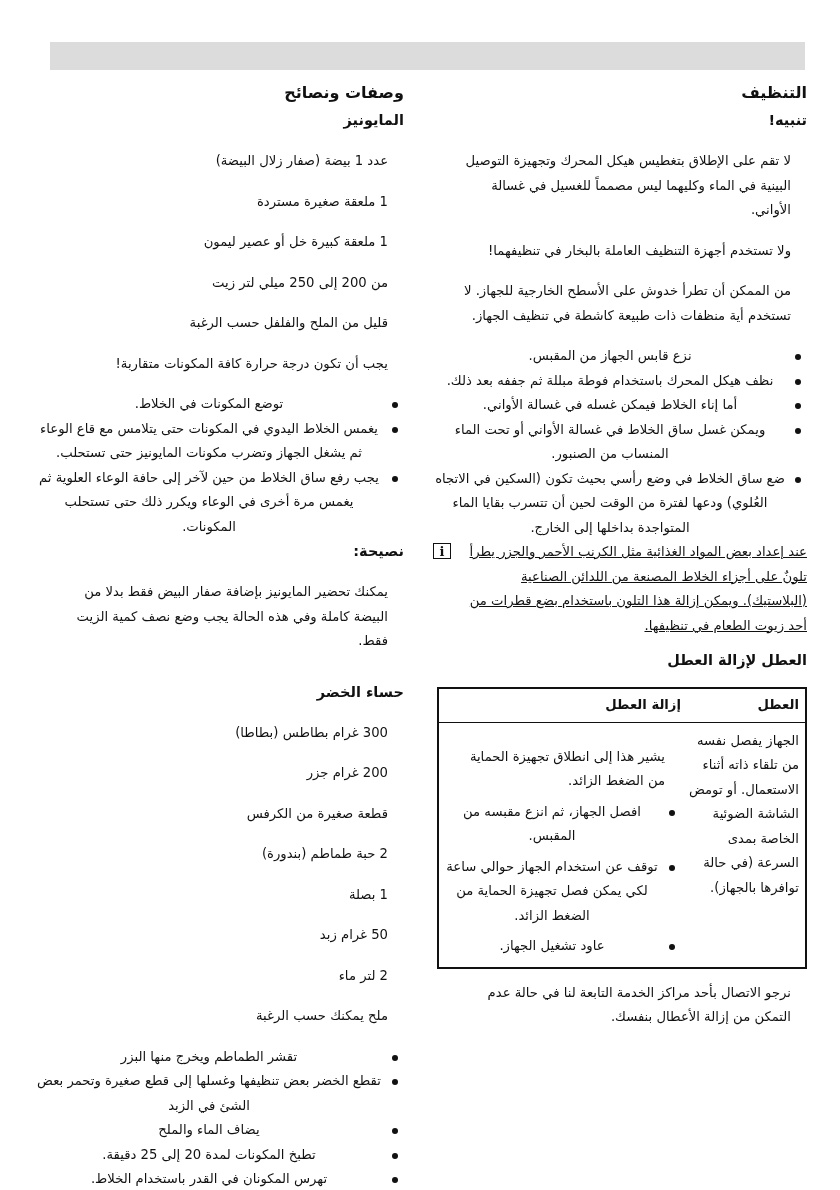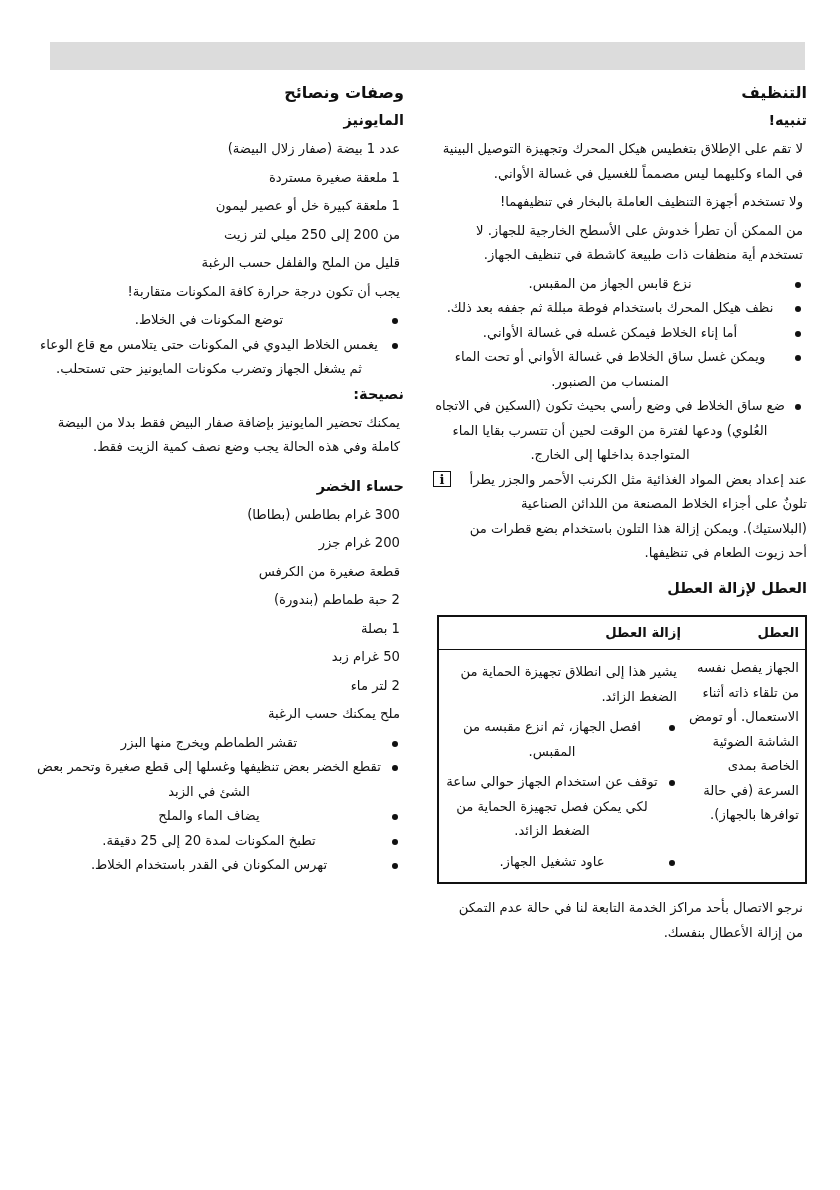--- a/index.html
+++ b/index.html
@@ -12,34 +12,34 @@
     background: #dcdcdc;
   }
   .col {
     position: absolute; direction: rtl; text-align: right;
     font-size: 13.2px; line-height: 24.5px;
   }
   .col-right { left: 435px; width: 372px; top: 80px; }
   .col-left  { left: 36px;  width: 368px; top: 80px; }
   .h1 { font-weight: bold; font-size: 16px; line-height: 26px; margin: 0 0 2px 0; }
   .h2 { font-weight: bold; font-size: 14.5px; line-height: 25px; margin: 0; }
-  p { margin: 4px; }
+  p { margin: 16px; }
   ul.bul { list-style: none; margin: 0; padding: 0; }
   ul.bul li { position: relative; padding-right: 22px; text-align: center; }
   ul.bul li::before {
     content: ""; position: absolute; right: 6px; top: 10px;
     width: 6px; height: 6px; border-radius: 50%; background: #111;
   }
   .info-row { position: relative; padding-right: 0; }
   .info-icon {
     position: absolute; left: -2px; top: 3px; width: 18px; height: 16px;
     border: 1.5px solid #111; font-family: "DejaVu Serif", serif; font-weight: bold;
     font-size: 13px; line-height: 16px; text-align: center; box-sizing: border-box;
   }
-  .info-text { padding-left: 22px; }
+  .info-text { padding-left: 22px; text-decoration: underline; }
   .spacer { height: 10px; }
   .table {
     border: 2px solid #111; margin-top: 14px; width: 370px; box-sizing: border-box;
   }
   .thead { display: flex; border-bottom: 1.5px solid #111; padding: 4px 6px; font-weight: bold; }
   .tbody { display: flex; padding: 6px 6px 8px 6px; }
   .c1 { width: 112px; flex: none; }
   .c2 { flex: 1; padding-right: 6px; }
   .tbody ul.bul li { padding-right: 22px; }
   .note { margin-top: 12px; }
@@ -96,20 +96,21 @@
   <div class="h2">المايونيز</div>
   <p>عدد 1 بيضة (صفار زلال البيضة)</p>
   <p>1 ملعقة صغيرة مستردة</p>
   <p>1 ملعقة كبيرة خل أو عصير ليمون</p>
   <p>من 200 إلى 250 ميلي لتر زيت</p>
   <p>قليل من الملح والفلفل حسب الرغبة</p>
   <p>يجب أن تكون درجة حرارة كافة المكونات متقاربة!</p>
   <ul class="bul">
     <li>توضع المكونات في الخلاط.</li>
     <li>يغمس الخلاط اليدوي في المكونات حتى يتلامس مع قاع الوعاء ثم يشغل الجهاز وتضرب مكونات المايونيز حتى تستحلب.</li>
+    <li>يجب رفع ساق الخلاط من حين لآخر إلى حافة الوعاء العلوية ثم يغمس مرة أخرى في الوعاء ويكرر ذلك حتى تستحلب المكونات.</li>
   </ul>
   <div class="h2">نصيحة:</div>
   <p>يمكنك تحضير المايونيز بإضافة صفار البيض فقط بدلا من البيضة كاملة وفي هذه الحالة يجب وضع نصف كمية الزيت فقط.</p>
 
   <div class="spacer"></div>
   <div class="h2">حساء الخضر</div>
   <p>300 غرام بطاطس (بطاطا)</p>
   <p>200 غرام جزر</p>
   <p>قطعة صغيرة من الكرفس</p>
   <p>2 حبة طماطم (بندورة)</p>

